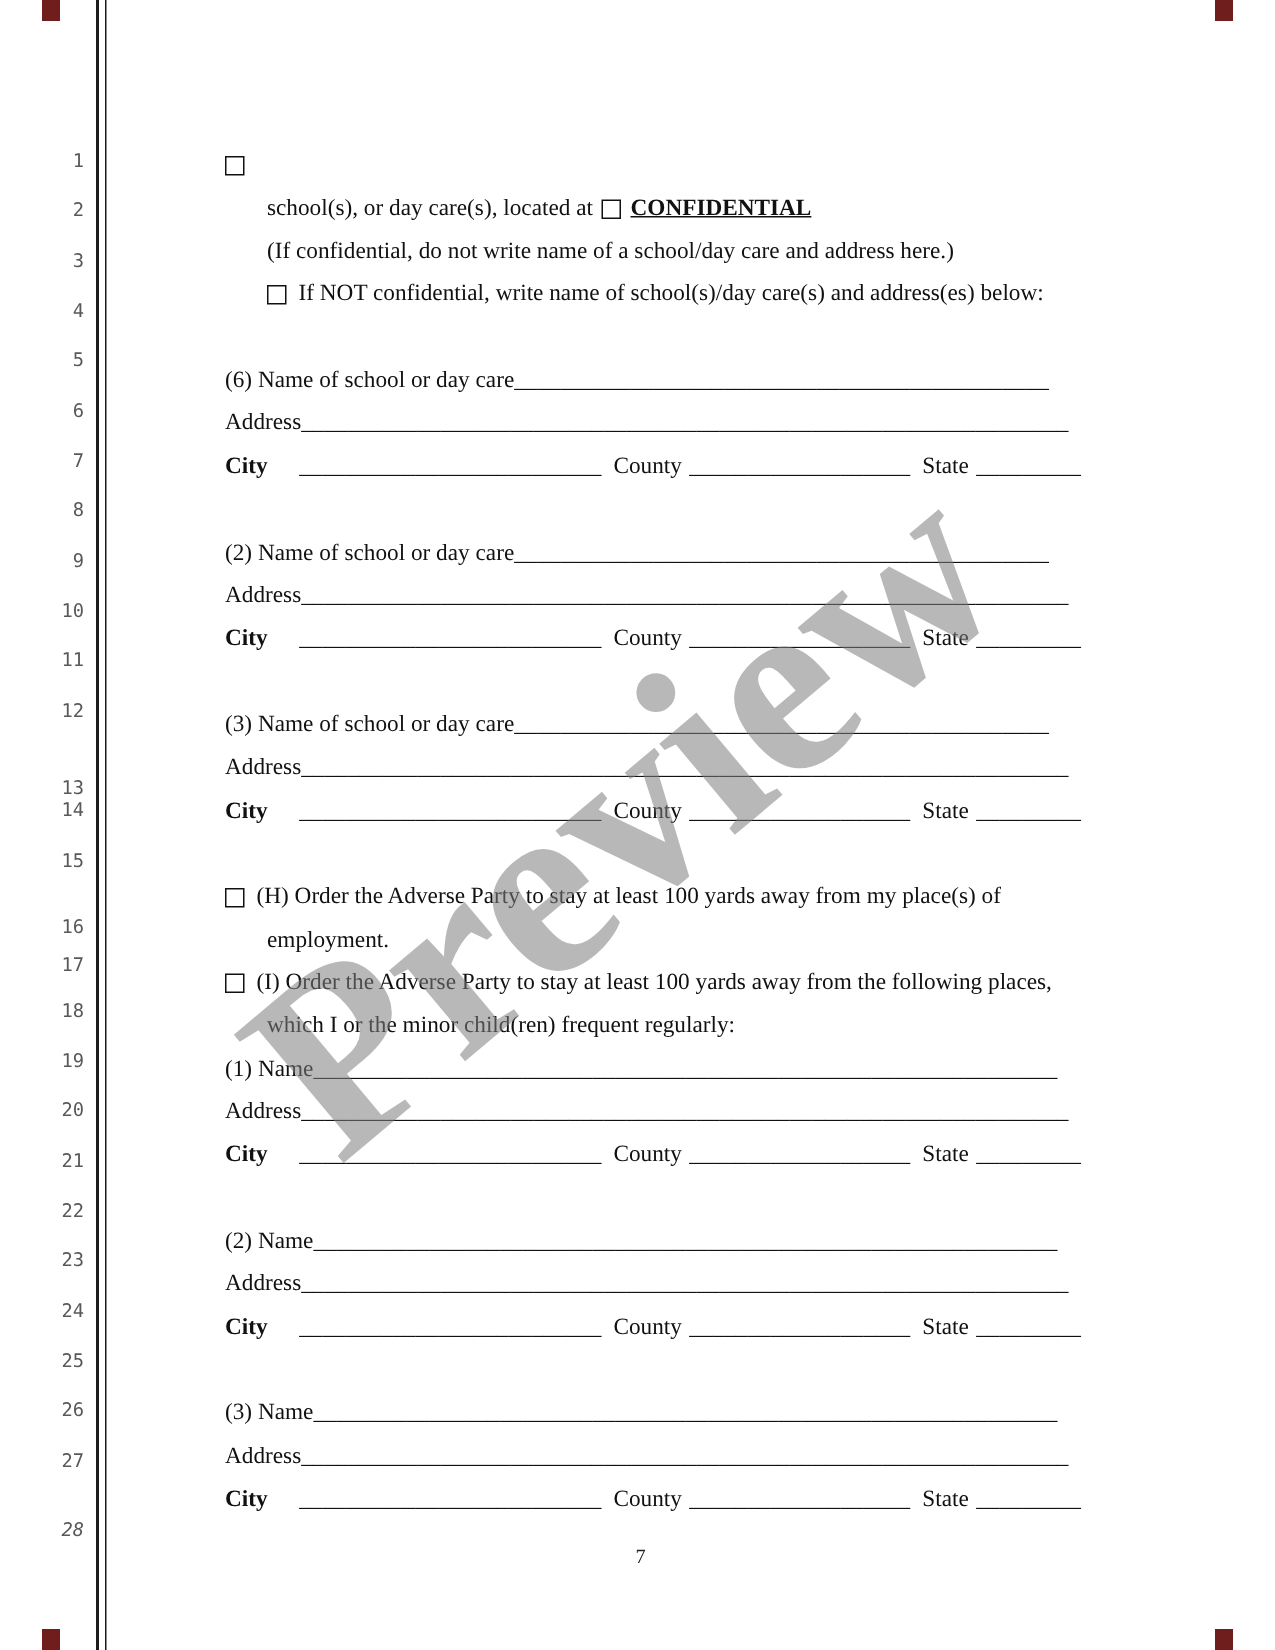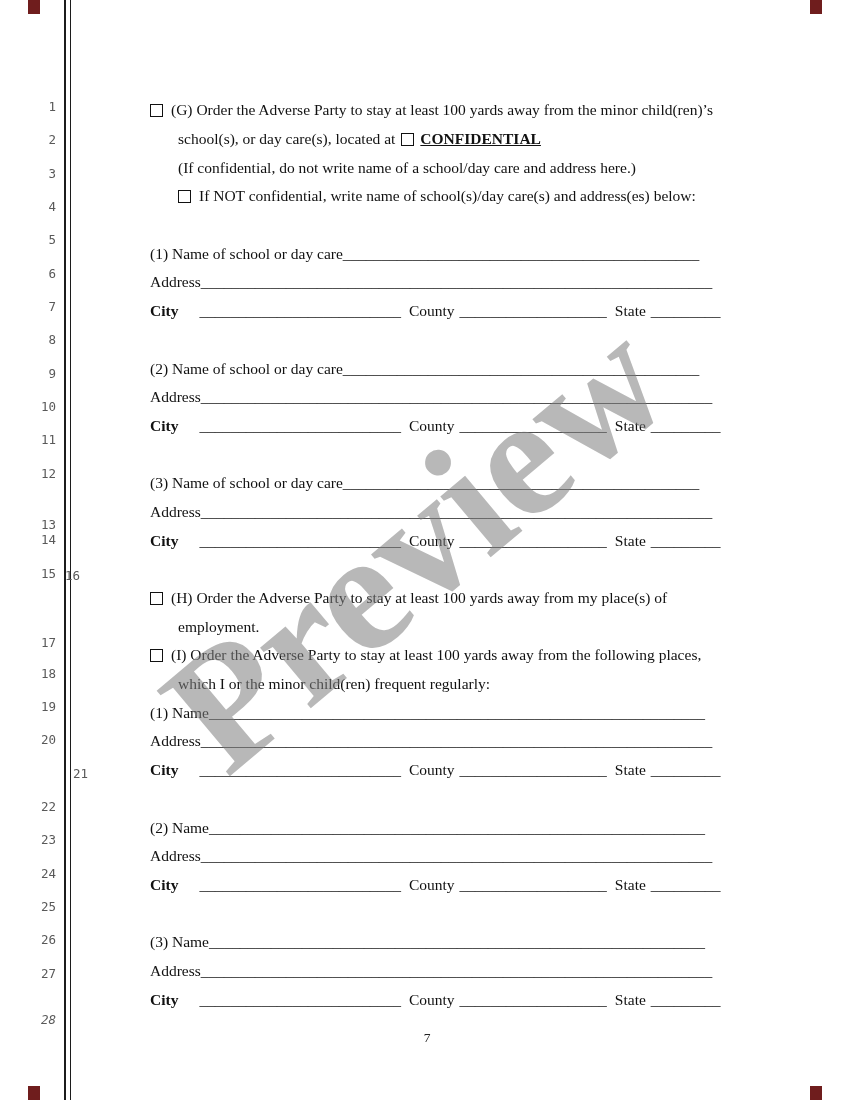--- a/index.html
+++ b/index.html
@@ -84,58 +84,57 @@
     <div class="lnum" style="top: 267.65px;">6</div>
     <div class="lnum" style="top: 300.98px;">7</div>
     <div class="lnum" style="top: 334.31px;">8</div>
     <div class="lnum" style="top: 367.64px;">9</div>
     <div class="lnum" style="top: 400.97px;">10</div>
     <div class="lnum" style="top: 434.3px;">11</div>
     <div class="lnum" style="top: 467.63px;">12</div>
     <div class="lnum" style="top: 519px;">13</div>
     <div class="lnum" style="top: 534.29px;">14</div>
     <div class="lnum" style="top: 567.62px;">15</div>
-    <div class="lnum" style="top: 570px; padding-left: 24px;">16</div>
+    <div class="lnum" style="top: 612px;">16</div>
     <div class="lnum" style="top: 637px;">17</div>
     <div class="lnum" style="top: 667.61px;">18</div>
     <div class="lnum" style="top: 700.94px;">19</div>
     <div class="lnum" style="top: 734.27px;">20</div>
-    <div class="lnum" style="top: 767.6px; margin-left: 32px;">21</div>
+    <div class="lnum" style="top: 767.6px;">21</div>
     <div class="lnum" style="top: 800.93px;">22</div>
     <div class="lnum" style="top: 834.26px;">23</div>
     <div class="lnum" style="top: 867.59px;">24</div>
     <div class="lnum" style="top: 900.92px;">25</div>
     <div class="lnum" style="top: 934.25px;">26</div>
     <div class="lnum" style="top: 967.58px;">27</div>
     <div class="lnum" style="top: 1014px; font-style: italic;">28</div>
   </div>
 
 <div id="content">
 
   <div class="row">
     <span class="cb"></span>
-    <span>(G) Order the Adverse Party to stay at least 100 yards away from the minor child(ren)’s</span>
   </div>
   <div class="row indent">
     <span>school(s), or day care(s), located at</span>
     <span class="cb inline"></span>
     <span class="conf">CONFIDENTIAL</span>
   </div>
   <div class="row indent">
     <span>(If confidential, do not write name of a school/day care and address here.)</span>
   </div>
   <div class="row indent">
     <span class="cb"></span>
     <span>If NOT confidential, write name of school(s)/day care(s) and address(es) below:</span>
   </div>
 
   <div class="gap"></div>
 
   <div class="row">
-    <span>(1) Name of school or day care</span>
+    <span>(6) Name of school or day care</span>
     <span class="blank">______________________________________________</span>
   </div>
   <div class="row">
     <span>Address</span>
     <span class="blank">__________________________________________________________________</span>
   </div>
   <div class="row">
     <span class="lbl-first">City</span>
     <span class="blank">__________________________</span>
     <span class="lbl-mid">County</span>

